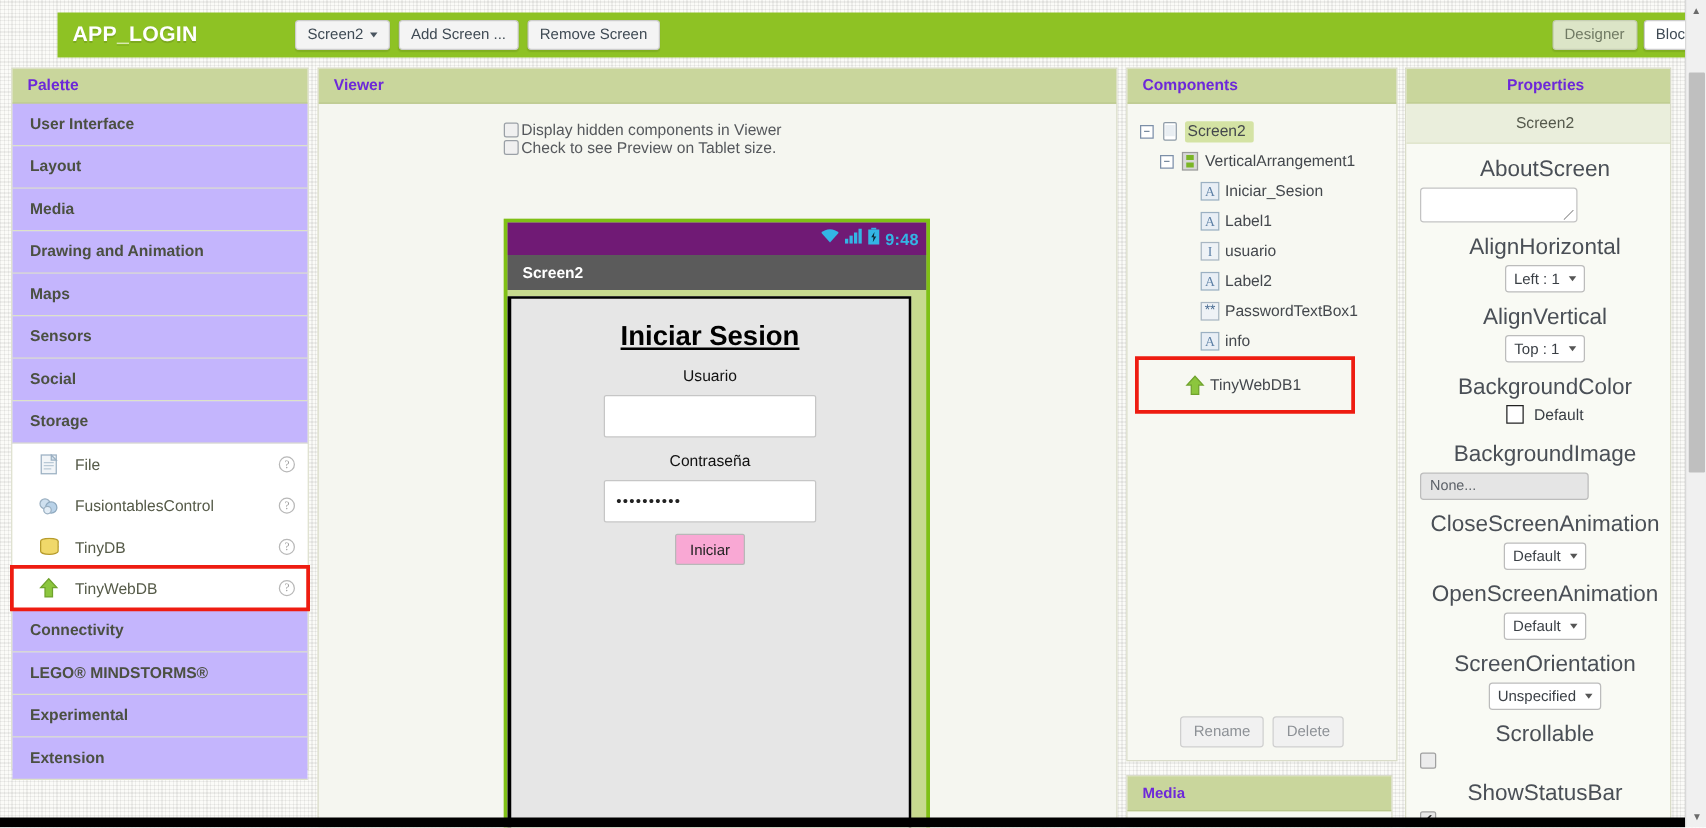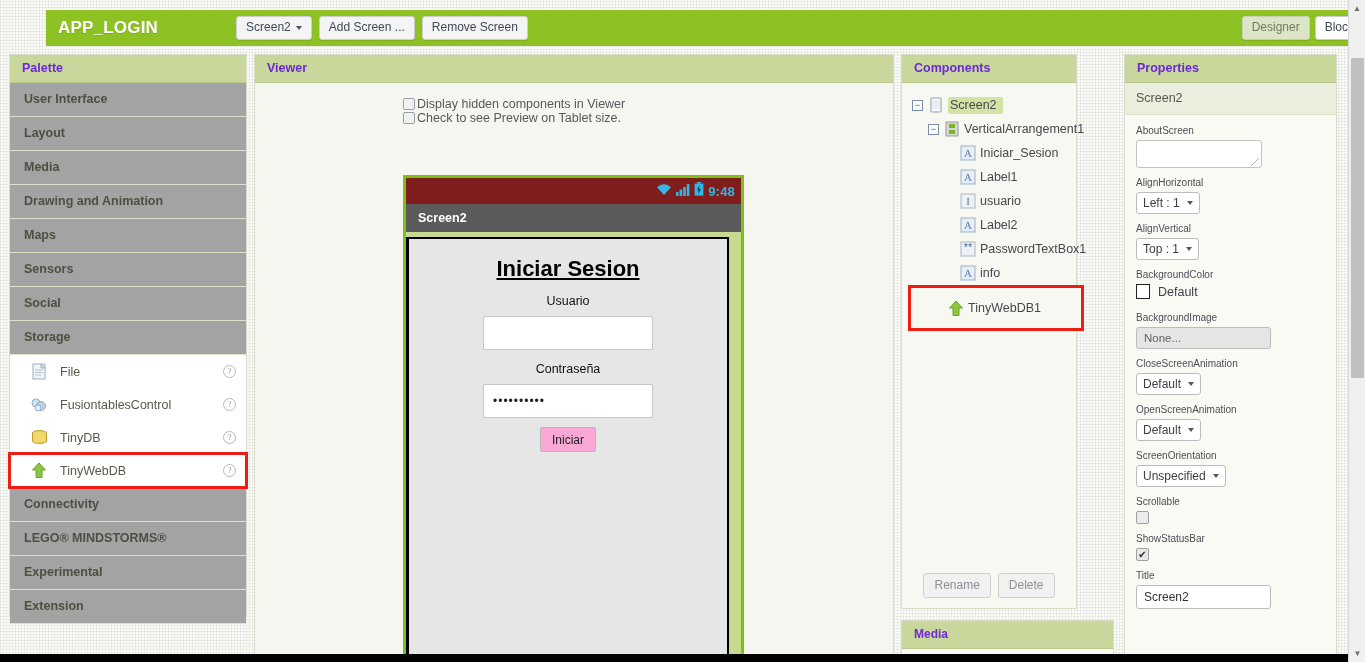--- a/index.html
+++ b/index.html
@@ -82,21 +82,21 @@
 
   
   .palette {
     position: absolute;
     left: 9px; top: 54px;
     width: 238px; height: 562px;
     background: #f7f8f2;
     border: 1px solid #d9dcc8;
   }
   .pal-cat {
-    background: #a3a3a3;
+    background: #c4b5fd;
     border-bottom: 1px solid #dde2c8;
     color: #4b5042;
     font-weight: bold;
     font-size: 12.5px;
     padding: 9px 0 10px 14px;
     cursor: pointer;
   }
   .pal-items { background: #ffffff; border-bottom: 1px solid #0f172a; }
   .pal-item {
     display: flex; align-items: center;
@@ -148,21 +148,21 @@
 
   
   .phone {
     position: absolute;
     left: 148px; top: 78px;
     width: 341px; height: 570px;
     background: #c7da8f;
     border: 3px solid #7fc016;
   }
   .statusbar {
-    height: 26px; background: #7f1d1d;
+    height: 26px; background: #701a75;
     display: flex; align-items: center; justify-content: flex-end;
     padding-right: 6px; gap: 4px;
   }
   .sb-time { color: #33b5e5; font-size: 13px; font-weight: bold; letter-spacing: .2px; }
   .titlebar {
     height: 28px; background: #5b5b5b;
     color: #ffffff; font-size: 12.5px; font-weight: bold;
     display: flex; align-items: center; padding-left: 12px;
   }
   .formwrap {
@@ -197,21 +197,21 @@
     border-radius: 2px;
     display: flex; align-items: center; justify-content: center;
     font-size: 12px; color: #222;
     cursor: pointer;
   }
 
   
   .components {
     position: absolute;
     left: 901px; top: 54px;
-    width: 176px; height: 555px;
+    width: 217px; height: 555px;
     background: #f7f8f2;
     border: 1px solid #d9dcc8;
   }
   .tree { padding: 10px 0 0 10px; font-size: 12.5px; color: #44484d; }
   .tnode { display: flex; align-items: center; height: 24px; white-space: nowrap; }
   .toggler {
     width: 11px; height: 11px;
     border: 1px solid #7c8fa8;
     background: #ffffff;
     color: #35506f;
@@ -240,30 +240,31 @@
   }
 
   
   .properties {
     position: absolute;
     left: 1124px; top: 54px;
     width: 213px; height: 608px;
     background: #f9faf4;
     border: 1px solid #d9dcc8;
     overflow: hidden;
+    text-align: center;
   }
   .prop-sub {
     background: #eaeedc;
     color: #55594c;
     font-size: 12.5px;
     padding: 8px 0 9px 11px;
     border-bottom: 1px solid #dde2c8;
   }
   .prop-list { padding: 10px 0 0 11px; }
-  .prop-name { font-size: 10px; color: #4a4f56; margin-bottom: 4px; }
+  .prop-name { font-size: 18px; color: #4a4f56; margin-bottom: 4px; }
   .prop-block { margin-bottom: 9px; }
   .inp-text {
     width: 126px; height: 28px;
     background: #ffffff; border: 1px solid #c3c3c3; border-radius: 3px;
     position: relative;
   }
   .inp-text::after {
     content: ""; position: absolute; right: 2px; bottom: 1px;
     width: 8px; height: 8px;
     background:

